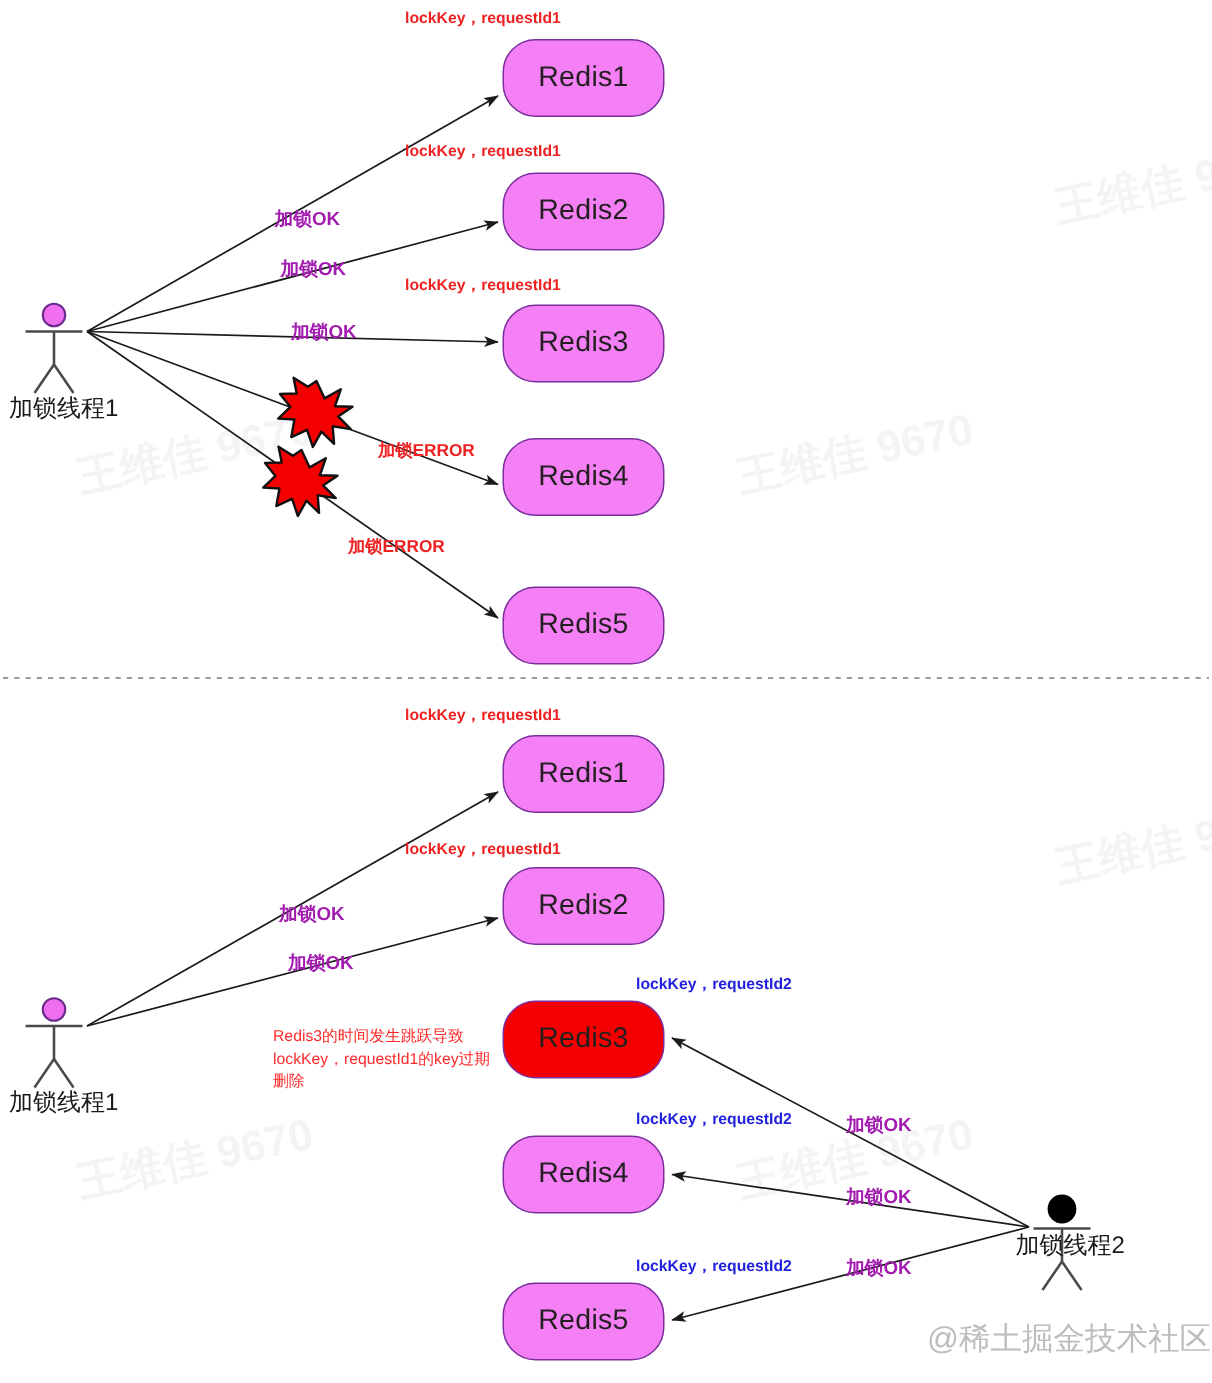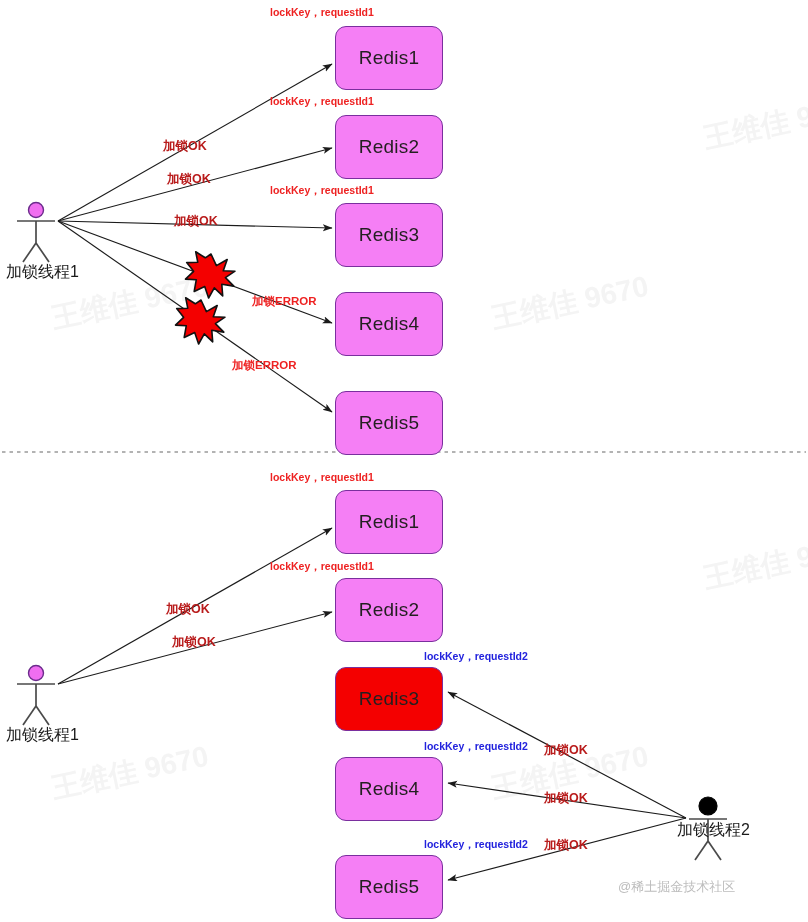--- a/index.html
+++ b/index.html
@@ -16,61 +16,61 @@
   }
   svg.layer{
     position:absolute;
     left:0; top:0;
     width:808px; height:922px;
     pointer-events:none;
   }
   .node-box{
     position:absolute;
     box-sizing:border-box;
-    width:108px; height:64px;
+    width:108px; height:52px;
     border:1.6px solid #7a2f9e;
-    border-radius:11px;
+    border-radius:22px;
     display:flex;
     align-items:center;
     justify-content:center;
     font-size:19px;
     color:#231f20;
     letter-spacing:.2px;
   }
   .node-pink{ background:#f57ff5; }
   .node-red{ background:#f40000; border-color:#7a2f9e; }
   .lbl{
     position:absolute;
     white-space:pre;
     line-height:1.25;
   }
   .lbl-key-red{ color:#ee2222; font-size:10.5px; font-weight:bold; }
   .lbl-key-blue{ color:#2222dd; font-size:10.5px; font-weight:bold; }
-  .lbl-ok{ color:#b91c1c; font-size:12.5px; font-weight:bold; }
+  .lbl-ok{ color:#a21caf; font-size:12.5px; font-weight:bold;margin-left:20px; }
   .lbl-err{ color:#ee2222; font-size:11.5px; font-weight:bold; }
   .lbl-note{ color:#ff2a2a; font-size:10.5px; line-height:1.45; }
   .actor-name{
     position:absolute;
     font-size:16px;
     color:#1a1a1a;
     white-space:nowrap;
   }
   .wm{
     position:absolute;
     color:#f4f4f4;
     font-weight:bold;
     white-space:nowrap;
     transform:rotate(-12deg);
     transform-origin:left top;
     user-select:none;
   }
   .wm-credit{
     position:absolute;
     color:#bdbdbd;
-    font-size:13px;
+    font-size:21px;
     white-space:nowrap;
   }
 </style>
 </head>
 <body>
 
 <div id="canvas">
 
   <div class="wm" style="left:48px;  top:300px; font-size:29px;">王维佳 9670</div>
   <div class="wm" style="left:488px; top:300px; font-size:29px;">王维佳 9670</div>
@@ -174,19 +174,22 @@
   <div class="lbl lbl-key-blue" style="left:424px; top:650px;">lockKey，requestId2</div>
   <div class="lbl lbl-key-blue" style="left:424px; top:740px;">lockKey，requestId2</div>
   <div class="lbl lbl-key-blue" style="left:424px; top:838px;">lockKey，requestId2</div>
 
   <div class="lbl lbl-ok" style="left:166px; top:602px;">加锁OK</div>
   <div class="lbl lbl-ok" style="left:172px; top:635px;">加锁OK</div>
   <div class="lbl lbl-ok" style="left:544px; top:743px;">加锁OK</div>
   <div class="lbl lbl-ok" style="left:544px; top:791px;">加锁OK</div>
   <div class="lbl lbl-ok" style="left:544px; top:838px;">加锁OK</div>
 
+  <div class="lbl lbl-note" style="left:182px; top:684px; width:150px;">Redis3的时间发生跳跃导致
+lockKey，requestId1的key过期
+删除</div>
 
   <div class="actor-name" style="left:6px; top:725px;">加锁线程1</div>
   <div class="actor-name" style="left:677px; top:820px;">加锁线程2</div>
 
   <div class="wm-credit" style="left:618px; top:878px;">@稀土掘金技术社区</div>
 
 </div>
 
 </body></html>

